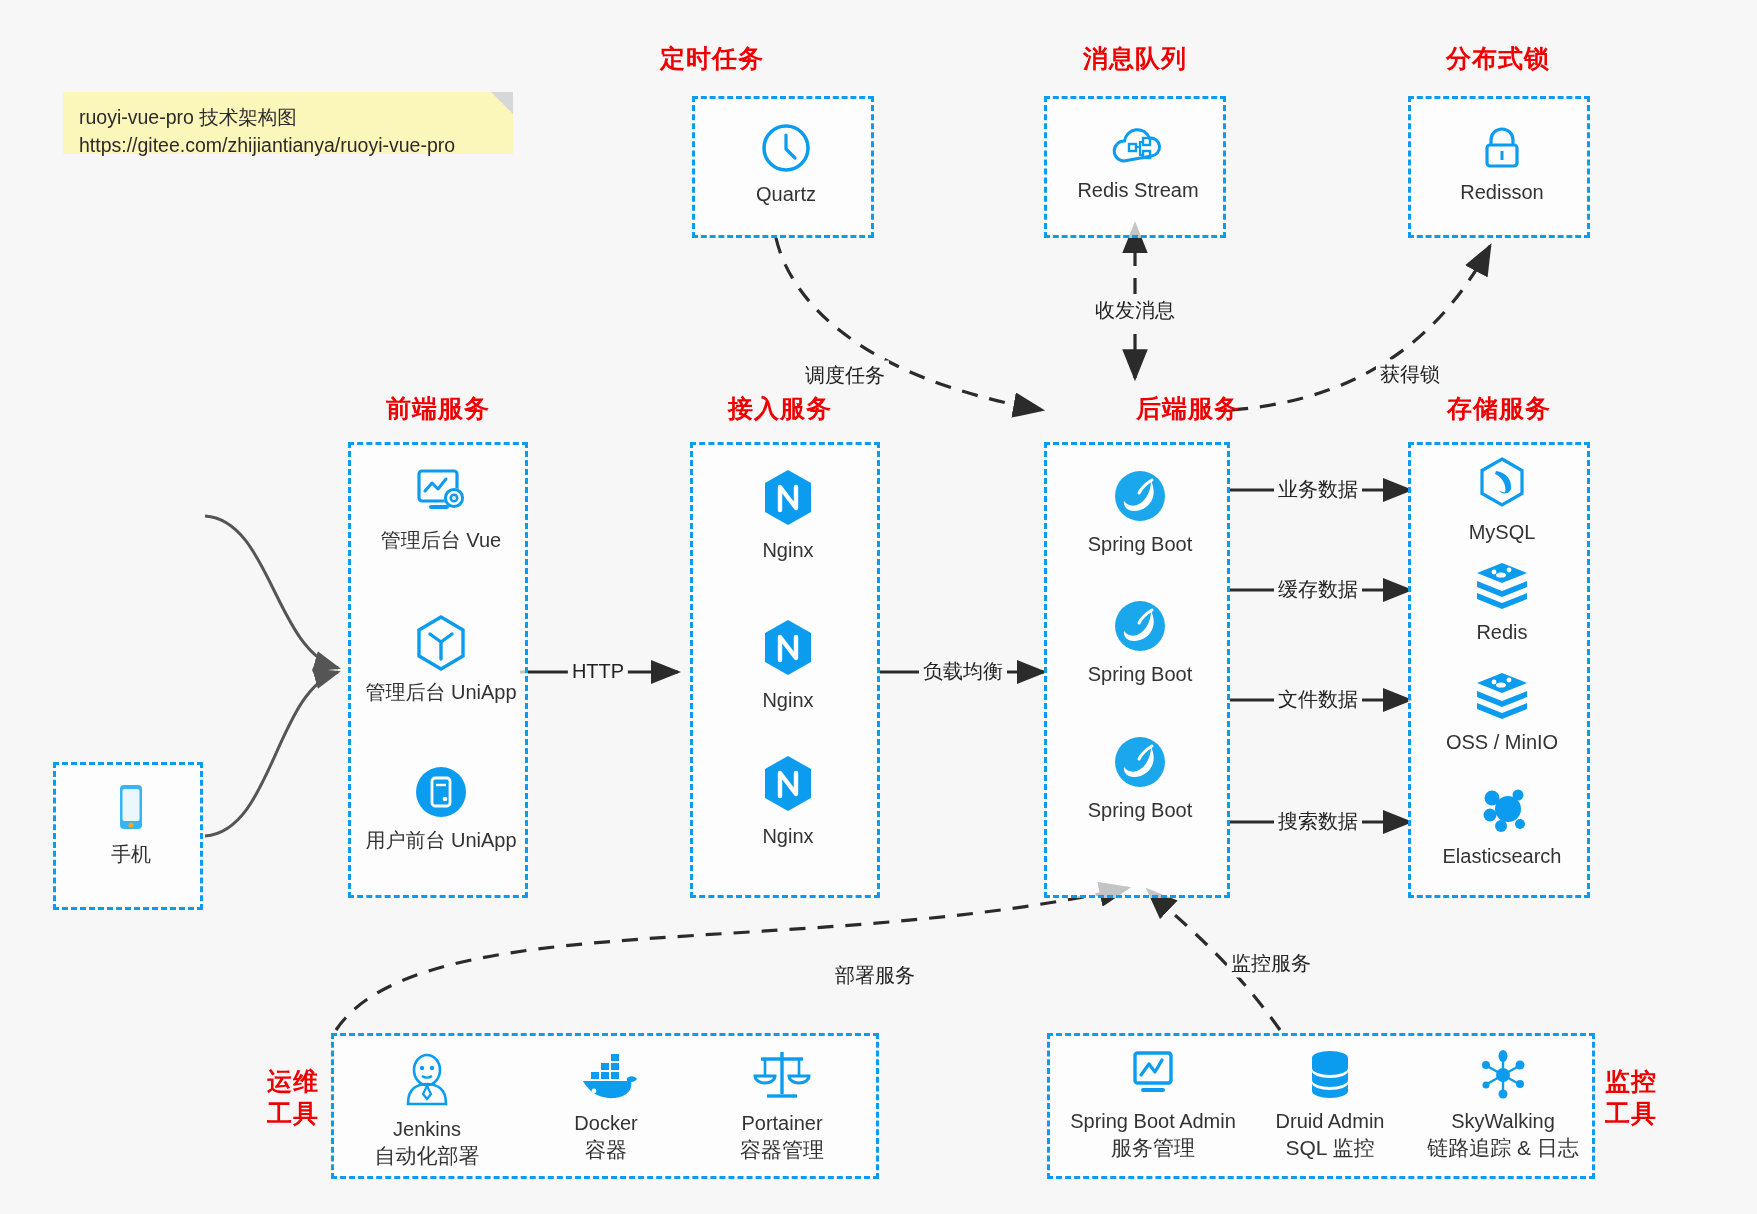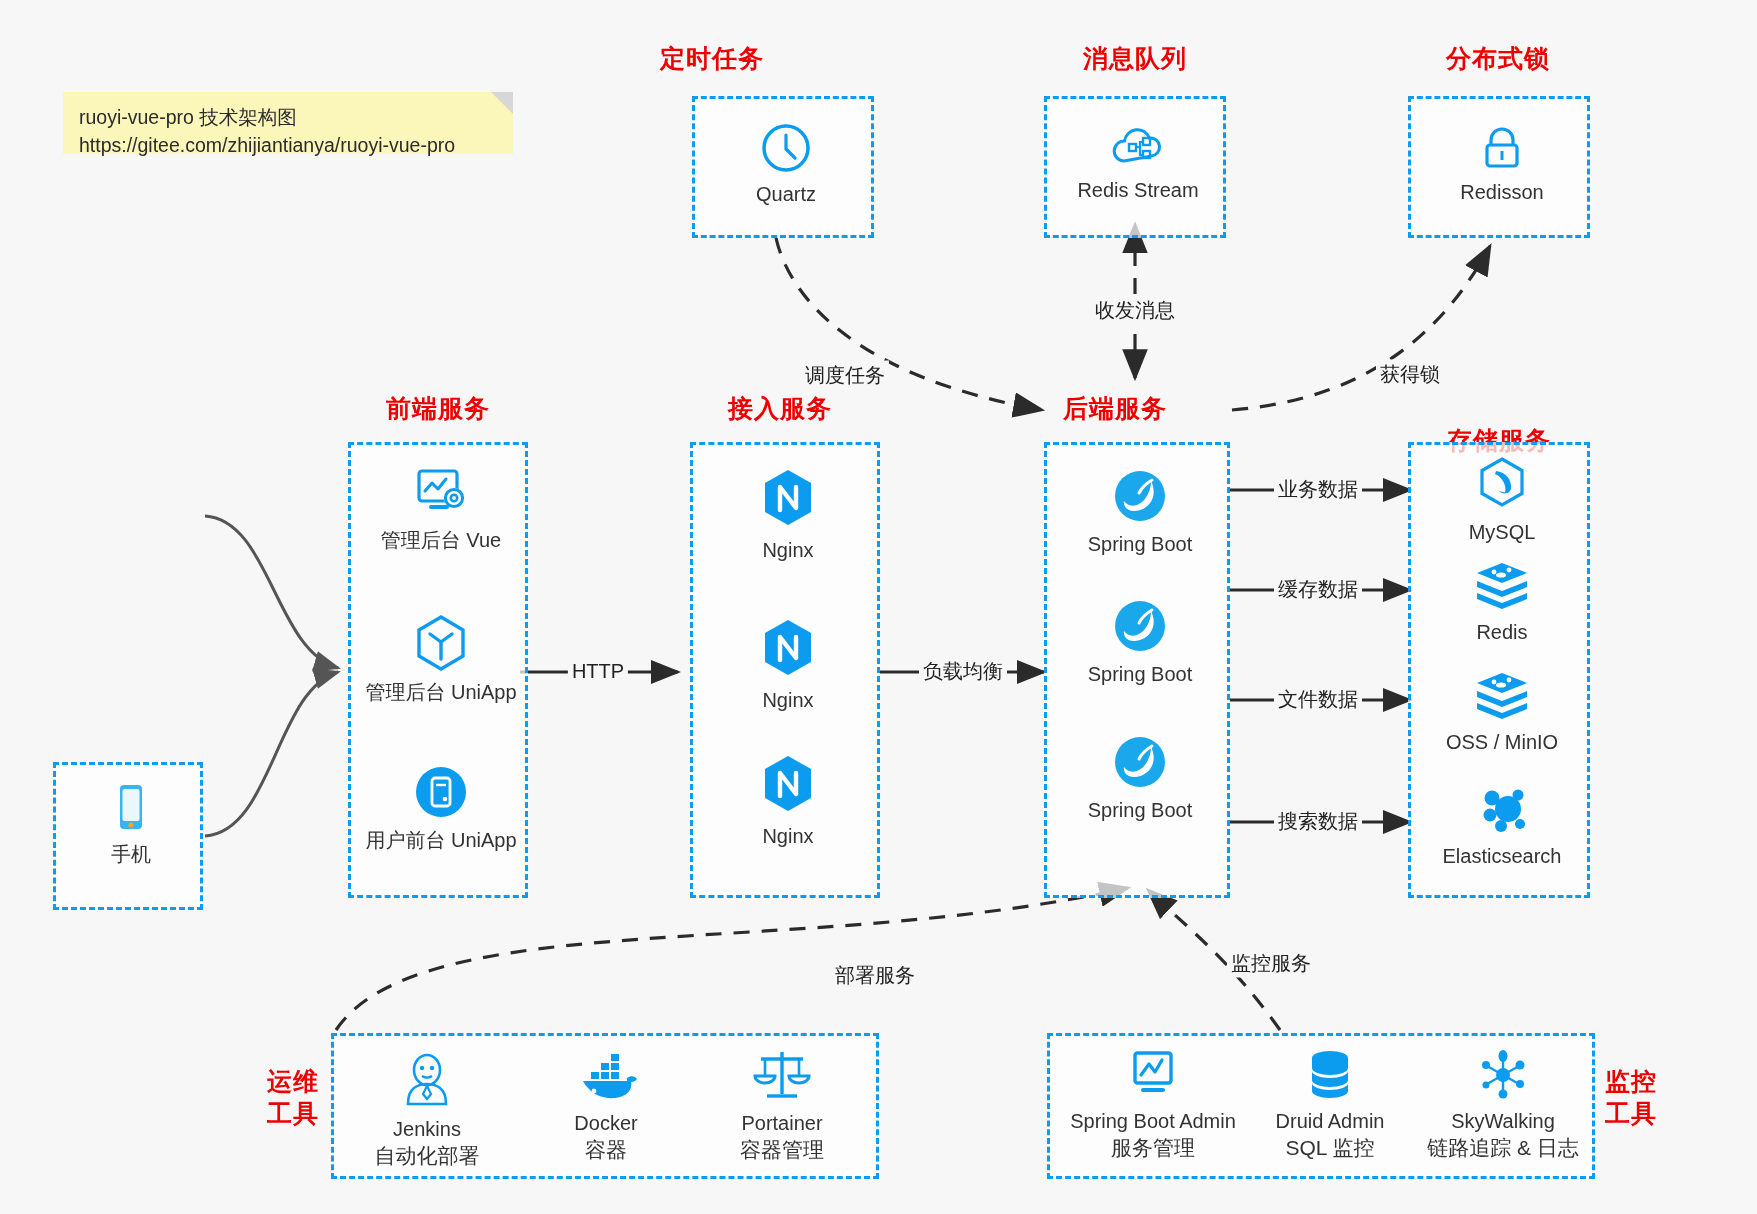--- a/index.html
+++ b/index.html
@@ -269,21 +269,21 @@
       <span class="icon">
         <svg width="58" height="64" viewBox="0 0 58 64">
           <path d="M29 3 L52 16 L52 45 L29 58 L6 45 L6 16 Z" fill="#0b9cf0"></path>
           <path d="M21 43 L21 20 L37 41 L37 20" fill="none" stroke="#ffffff" stroke-width="4.4" stroke-linejoin="round" stroke-linecap="round"></path>
         </svg>
       </span>
       <div class="cap">Nginx</div>
     </div>
   </div>
 
-  <div class="gtitle" style="left:1025px; top:392px; width:180px;">后端服务</div>
+  <div class="gtitle" style="left:1098px; top:392px; width:180px;">后端服务</div>
   <div class="gbox" style="left:1044px; top:442px; width:186px; height:456px;">
 
     <div class="node" style="left:8px; top:22px;">
       <span class="icon">
         <svg width="58" height="58" viewBox="0 0 58 58">
           <circle cx="29" cy="29" r="25" fill="#1aa7ec"></circle>
           <path d="M40 14 c8 16 -3 30 -17 30 c-7 0 -11 -5 -10 -10 c4 6 12 6 18 1 c6 -5 9 -14 9 -21 z" fill="#ffffff"></path>
           <path d="M41 13 c-5 3 -10 7 -13 13" fill="none" stroke="#ffffff" stroke-width="3" stroke-linecap="round"></path>
         </svg>
       </span>
@@ -306,21 +306,21 @@
         <svg width="58" height="58" viewBox="0 0 58 58">
           <circle cx="29" cy="29" r="25" fill="#1aa7ec"></circle>
           <path d="M40 14 c8 16 -3 30 -17 30 c-7 0 -11 -5 -10 -10 c4 6 12 6 18 1 c6 -5 9 -14 9 -21 z" fill="#ffffff"></path>
           <path d="M41 13 c-5 3 -10 7 -13 13" fill="none" stroke="#ffffff" stroke-width="3" stroke-linecap="round"></path>
         </svg>
       </span>
       <div class="cap">Spring Boot</div>
     </div>
   </div>
 
-  <div class="gtitle" style="left:1408px; top:392px; width:182px;margin-top:32px;">存储服务</div>
+  <div class="gtitle" style="left:1408px; top:392px; width:182px;">存储服务</div>
   <div class="gbox" style="left:1408px; top:442px; width:182px; height:456px;">
 
     <div class="node" style="left:6px; top:10px;">
       <span class="icon">
         <svg width="56" height="58" viewBox="0 0 56 58">
           <path d="M28 4 L48 15.5 L48 38.5 L28 50 L8 38.5 L8 15.5 Z" fill="none" stroke="#0b9cf0" stroke-width="3.2"></path>
           <path d="M22 16 c10 1 16 9 15 18 c-1 3 -4 5 -6 4 c2 -8 -3 -16 -10 -19 z M33 38 c-3 1 -6 0 -8 -2" fill="#0b9cf0"></path>
         </svg>
       </span>
       <div class="cap">MySQL</div>

